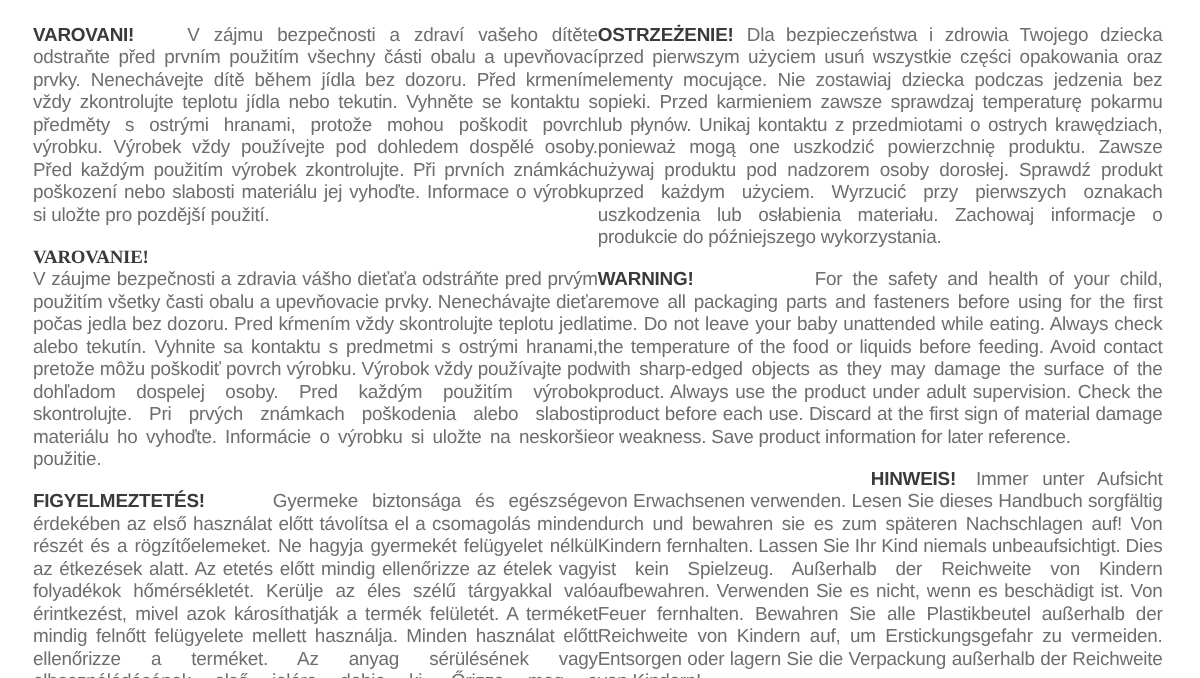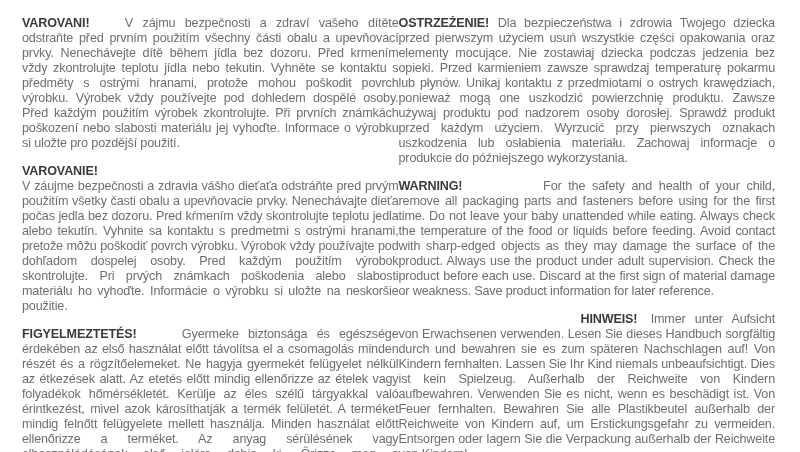--- a/index.html
+++ b/index.html
@@ -32,21 +32,21 @@
   .heading {
     font-weight: bold;
     color: #3a3a3a;
   }
   
   .czech .heading     { margin-right: 26px; }
   .polish .heading    { margin-right: 1px; }
   .hungarian .heading { margin-right: 36px; }
   .english .heading   { margin-right: 74px; }
   .german .heading    { margin-right: 4px; }
-  .slovak .heading    { display: block; text-align: left; }
+  .slovak .heading    { display: block; text-align: left; font-family: Liberation Serif, serif; }
   .german             { text-indent: 182px; margin-top: 7px; }
 </style>
 </head>
 <body>
 
 <div class="page">
 
   <div class="col">
 
     <p class="section czech">

